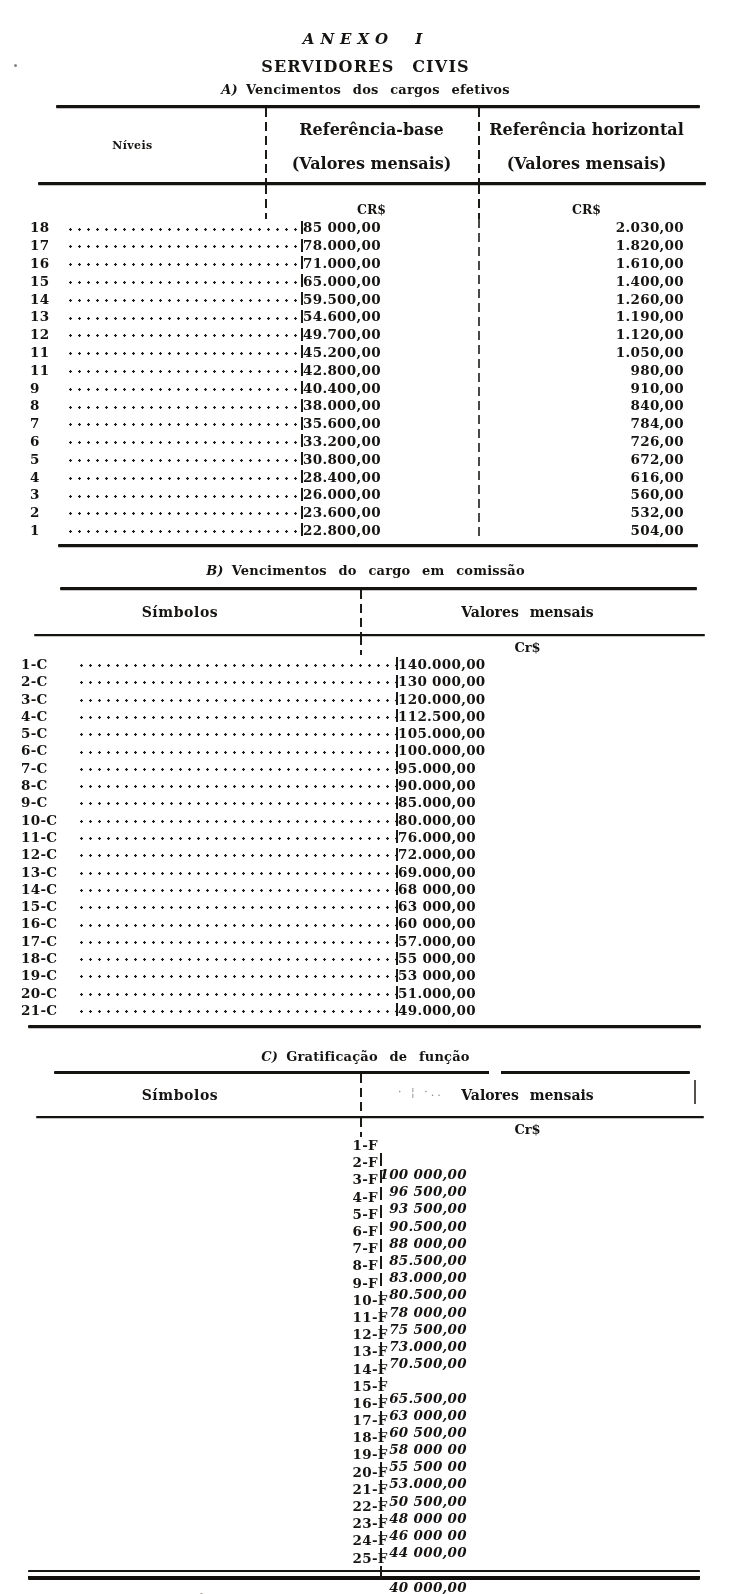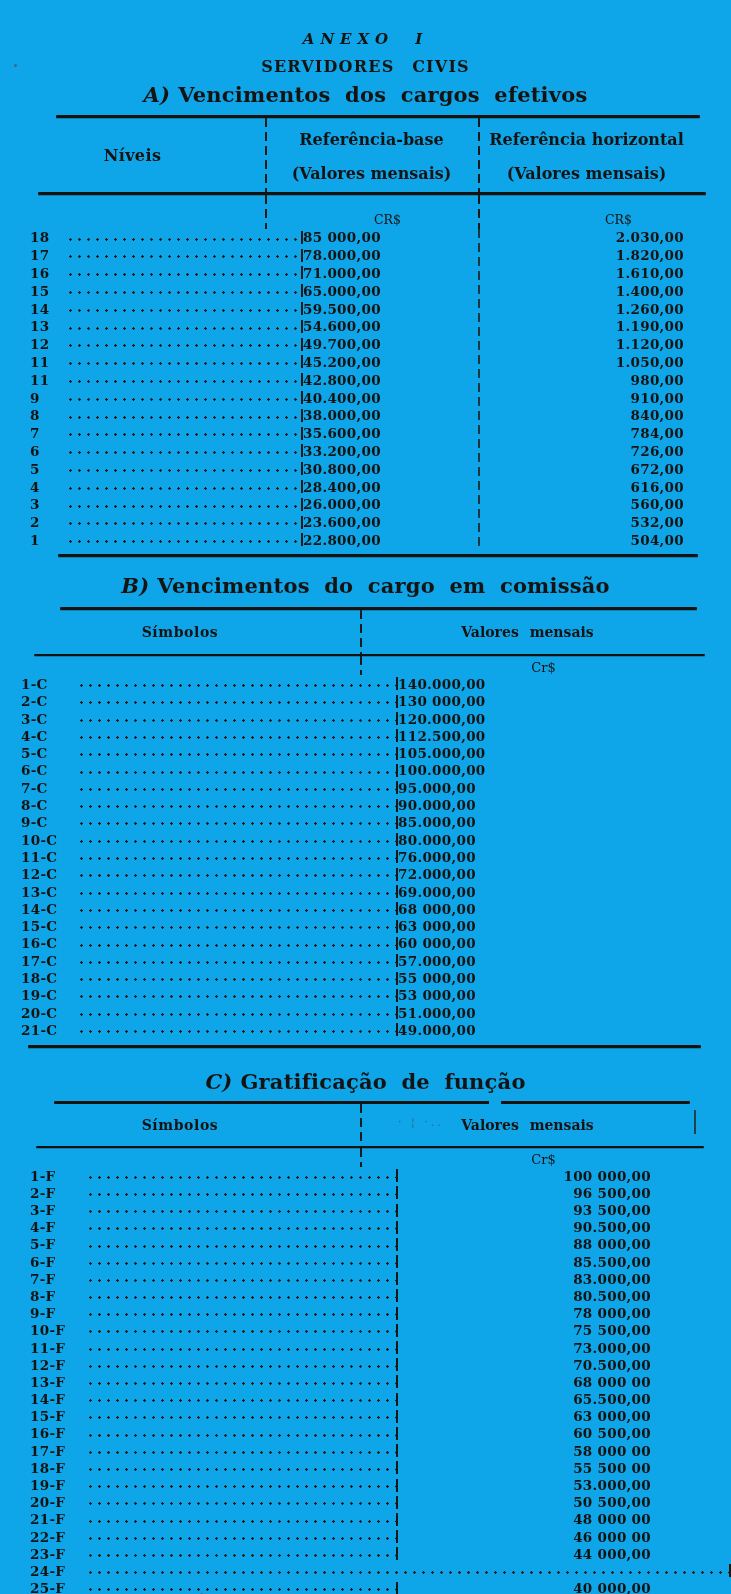--- a/index.html
+++ b/index.html
@@ -1,28 +1,28 @@
 <!DOCTYPE html>
 <html><head>
 <meta charset="utf-8">
 <style>
   * { margin:0; padding:0; box-sizing:border-box; }
   html,body { background:#e8e8e8; }
   body { width:731px; height:1594px; overflow:hidden;
          font-family:"DejaVu Serif","Liberation Serif",serif;
          color:#161412; }
-  .page { position:relative; width:731px; height:1594px; background:#0ea5e9;
+  .page { position:relative; width:731px; height:1594px; background:#ffffff;
           padding-top:30px; }
 
   
   .doc-title { text-align:center; font-size:15px; font-weight:bold; font-style:italic;
                letter-spacing:6px; word-spacing:10px; margin-bottom:9px; }
   .doc-subtitle { text-align:center; font-size:16px; font-weight:bold;
                   letter-spacing:1.2px; word-spacing:11px; margin-bottom:6px; }
-  .sec-heading { text-align:center; font-size:21px; font-weight:bold;
+  .sec-heading { text-align:center; font-size:13px; font-weight:bold;
                  word-spacing:7px; letter-spacing:.2px; }
   .sec-heading .pfx { font-style:italic; margin-right:8px; }
 
   
   .rule { background:#151310; height:3px; border-radius:1px;
           box-shadow:0 1px 0 rgba(20,18,15,.25); }
   .rule.thin { height:2.5px; }
   .rule-a-top    { margin:8px 0 0 56px; width:644px; }
   .rule-a-mid    { margin-left:38px; width:668px; }
   .rule-a-bot    { margin:5px 0 0 58px; width:640px; }
@@ -32,59 +32,59 @@
   .rule-c-top    { margin:7px 0 0 54px; width:636px; height:3px; background:
       linear-gradient(90deg,#151310 0 435px,transparent 435px 447px,#151310 447px 100%); box-shadow:none; }
   .rule-c-mid    { margin-left:36px; width:668px; }
   .rule-c-bot    { margin:3px 0 0 28px; width:672px; height:10px; background:none; box-shadow:none;
                    border-top:2px solid #1a1813; border-bottom:4px solid #12100d; }
 
   
   .hdr { position:relative; display:flex; }
   .hdr-a { height:74px; }
   .hdr-a .c1 { width:265px; display:flex; align-items:center; justify-content:center;
-               font-weight:bold; font-size:16px; letter-spacing:.4px; }
+               font-weight:bold; font-size:11px; letter-spacing:.4px; }
   .hdr-a .c2 { width:213px; } .hdr-a .c3 { width:217px; }
   .hdr-a .c2, .hdr-a .c3 { display:flex; flex-direction:column; justify-content:space-between;
                padding:12px 0 9px; text-align:center; font-weight:bold; font-size:16px; }
   .hdr-bc { height:44px; align-items:center; }
   .hdr-bc .c1 { width:360px; text-align:center; font-weight:bold; font-size:14px; letter-spacing:.6px; }
   .hdr-bc .c2 { width:335px; text-align:center; font-weight:bold; font-size:14px; word-spacing:6px; position:relative; }
   .hdr-c { height:42px; }
 
   .vline { position:absolute; top:0; bottom:0; width:2px;
            background:repeating-linear-gradient(180deg,#1c1a17 0 9px,transparent 9px 14px); }
   .vl-265 { left:265px; } .vl-478 { left:478px; } .vl-360 { left:360px; }
 
   
-  .curline { position:relative; display:flex; font-weight:normal;gap:16px; }
+  .curline { position:relative; display:flex; font-weight:bold; }
   .curline-a { height:34px; align-items:flex-end; padding-bottom:2px; font-size:12.5px; }
   .curline-a .s1 { width:265px; } .curline-a .s2 { width:213px; text-align:center; }
   .curline-a .s3 { width:217px; text-align:center; }
   .curline-bc { height:19px; align-items:flex-end; font-size:13px; }
   .curline-bc .s1 { width:360px; } .curline-bc .s2 { width:335px; text-align:center; }
 
   
   .rows { position:relative; }
   .trow { display:flex; align-items:center; padding-left:30px; font-weight:bold; font-size:13.5px; }
   .rows-a .trow { height:17.8px; }
   .rows-b .trow { height:17.3px;padding-left:21px; }
-  .rows-c .trow { height:17.2px; }
+  .rows-c .trow { height:17.2px;flex-direction:column; }
   .lbl { letter-spacing:.3px; white-space:nowrap; }
   .rows-a .lbl { width:36px; }
   .rows-b .lbl, .rows-c .lbl { width:56px; }
   .dots { flex:1 1 auto; align-self:stretch;
           background-image:radial-gradient(circle,#1b1916 1.15px,transparent 1.45px);
           background-size:9px 5px; background-repeat:repeat-x; background-position:left 63%; }
   .bar { width:2px; height:13px; background:#1b1916; flex:0 0 auto; }
   .val { white-space:nowrap; letter-spacing:.3px; }
   .rows-a .col-base  { width:211px; padding-right:55px; }
   .rows-a .col-horiz { width:217px; text-align:right; padding-right:47px; }
   .rows-b .col-val   { width:333px; padding-right:124px; }
-  .rows-c .col-val   { width:333px; text-align:right; padding-right:80px; }
+  .rows-c .col-val   { width:333px; text-align:right; padding-right:80px;font-style:italic; }
   .rows-a .vline { opacity:.8; }
 
   
   .noise { position:absolute; color:#4a463f; font-size:11px; letter-spacing:3px; opacity:.65; }
   .tick  { position:absolute; width:2px; height:24px; background:#2a2722; opacity:.8; }
   .speck { position:absolute; width:3px; height:3px; background:#55504a; border-radius:50%; opacity:.7; }
 
   .mt-b { margin-top:16px; } .mt-c { margin-top:21px; }
 </style>
 </head>
@@ -552,21 +552,20 @@
         <span class="lbl">12-F</span>
         <span class="dots"></span>
         <span class="bar"></span>
         <span class="col-val"><span class="val">70.500,00</span></span>
       </div>
 
       <div class="trow">
         <span class="lbl">13-F</span>
         <span class="dots"></span>
         <span class="bar"></span>
-        <span class="col-val"><span class="val">68 000 00</span></span>
       </div>
 
       <div class="trow">
         <span class="lbl">14-F</span>
         <span class="dots"></span>
         <span class="bar"></span>
         <span class="col-val"><span class="val">65.500,00</span></span>
       </div>
 
       <div class="trow">

